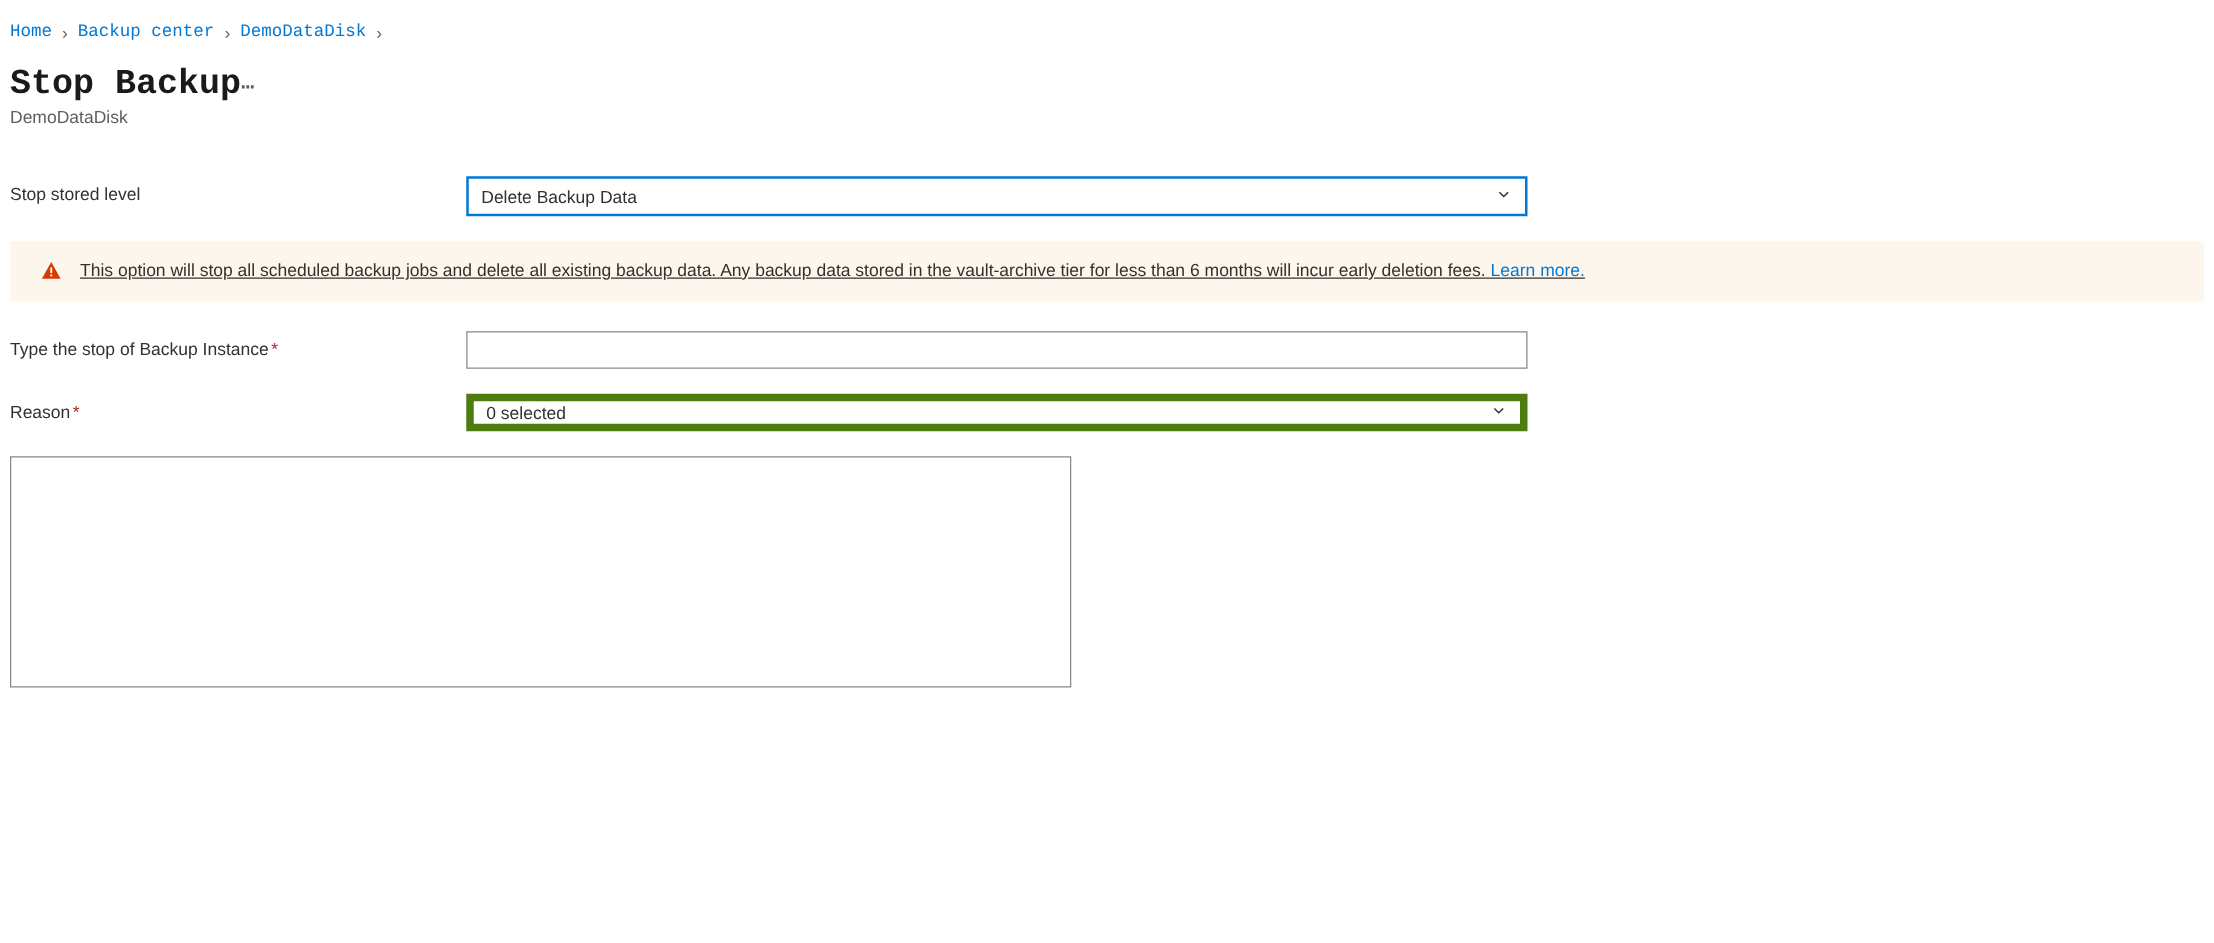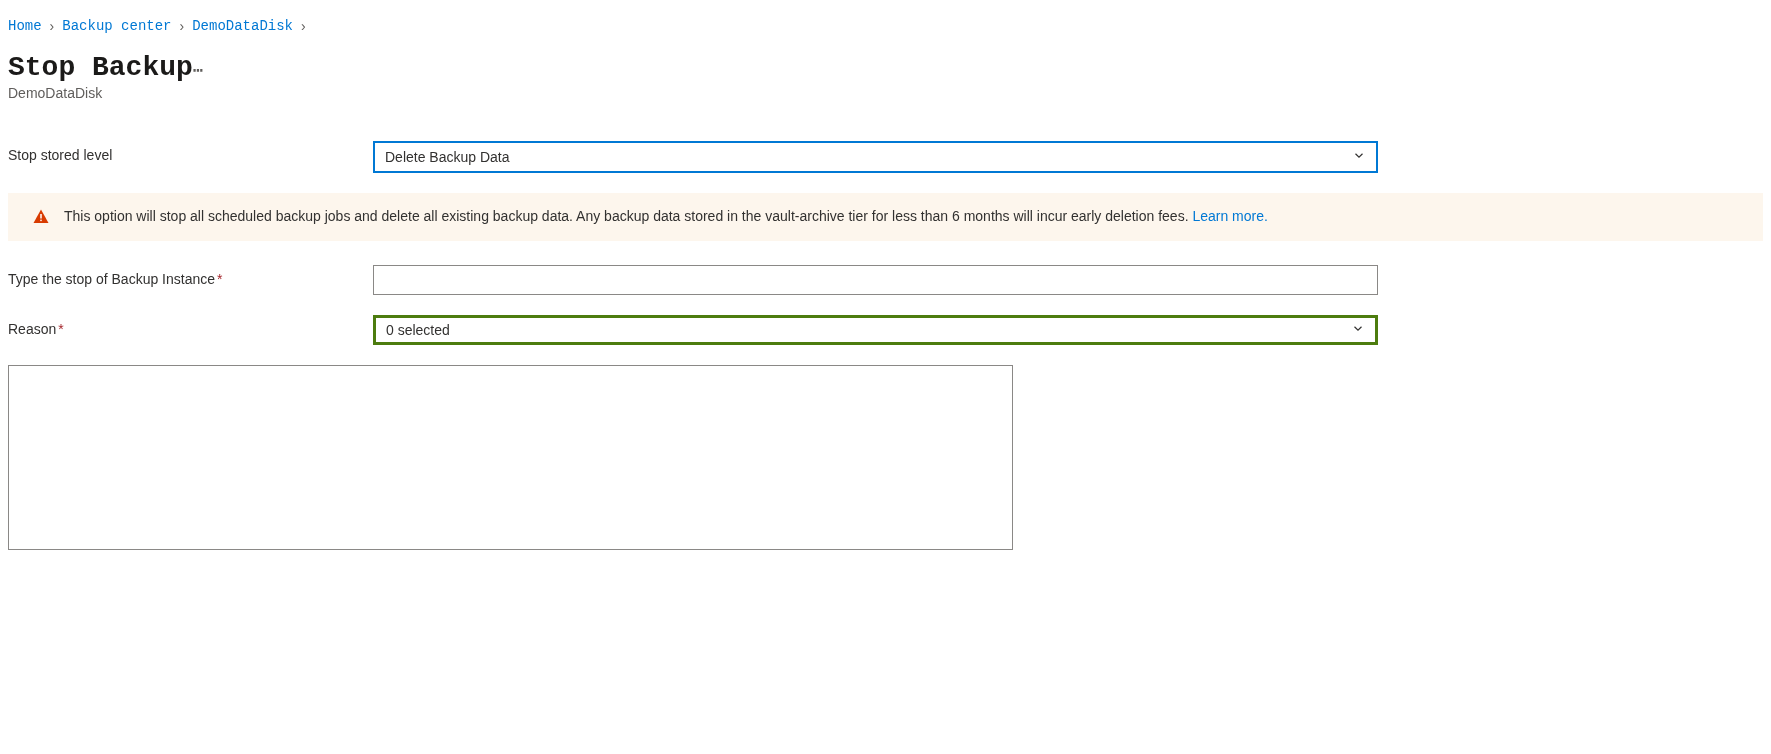--- a/index.html
+++ b/index.html
@@ -68,34 +68,34 @@
       font-size: 14px;
       color: #323130;
       padding-top: 6px;
       flex-shrink: 0;
     }
     .required {
       color: #a4262c;
       margin-left: 2px;
     }
     .form-control {
-      width: 1005px;
+      width: 849px;
     }
     .select-focused {
       border: 2px solid #0078d4;
       background: #ffffff;
       height: 32px;
       display: flex;
       align-items: center;
       padding: 0 10px;
       cursor: pointer;
       position: relative;
     }
     .select-normal {
-      border: 3px solid #4d7c0f;
+      border: 6px solid #4d7c0f;
       background: #ffffff;
       height: 30px;
       display: flex;
       align-items: center;
       padding: 0 10px;
       cursor: pointer;
       position: relative;
     }
     .chevron {
       position: absolute;
@@ -142,20 +142,21 @@
     }
     .warning-icon svg {
       width: 18px;
       height: 18px;
       display: block;
     }
     .warning-text {
       font-size: 14px;
       color: #323130;
       line-height: 1.4;
+      text-decoration: underline;
     }
     .warning-link {
       color: #0078d4;
       text-decoration: none;
       cursor: pointer;
     }
   </style>
 </head>
 <body>
 

